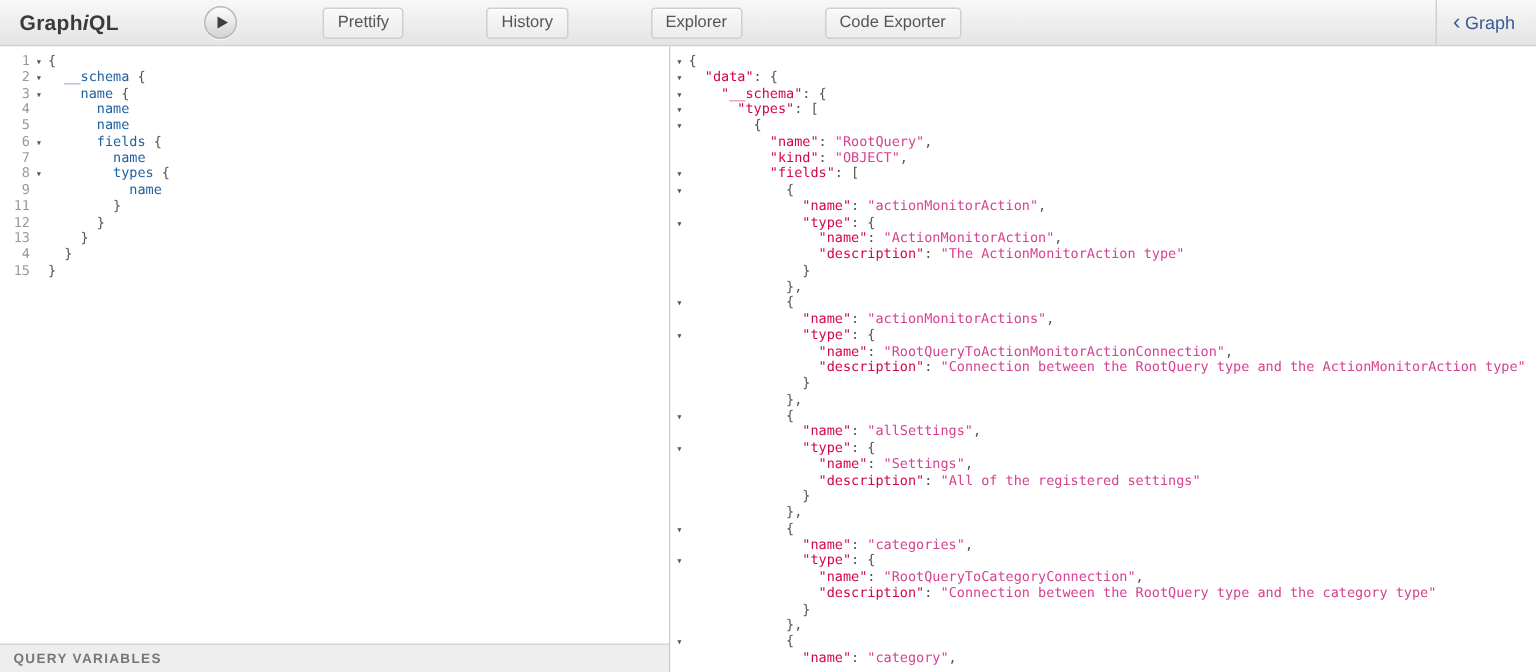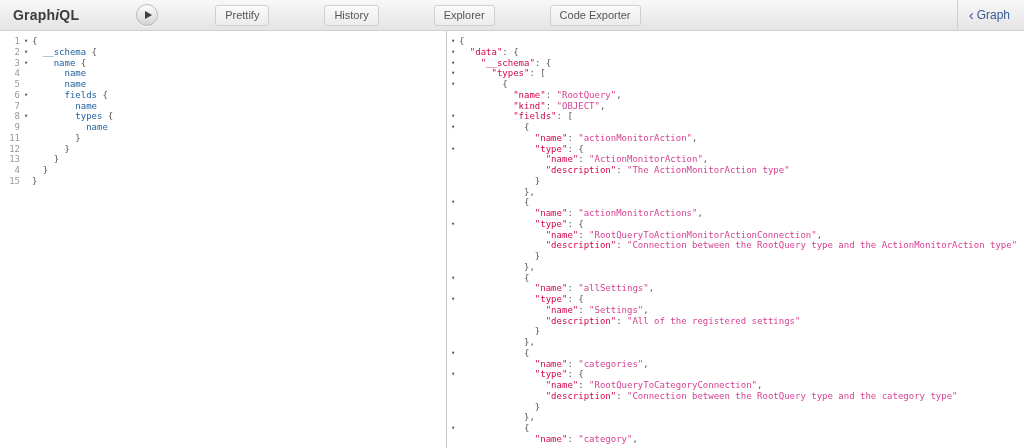--- a/index.html
+++ b/index.html
@@ -125,20 +125,23 @@
             <span class="gutter-num">4</span>
             <span class="fold-col"></span>
             <span class="code"><span class="tok-p">  }</span></span>
           </div>
           <div class="code-line">
             <span class="gutter-num">15</span>
             <span class="fold-col"></span>
             <span class="code"><span class="tok-p">}</span></span>
           </div>
         </div>
+      <div class="variables-bar">
+        <span class="variables-title">QUERY VARIABLES</span>
+      </div>
     </div>
 
     <div class="result-pane" id="result-lines">
         <div class="code-line">
           <span class="fold-col">▾</span>
           <span class="code"><span class="tok-p">{</span></span>
         </div>
         <div class="code-line">
           <span class="fold-col">▾</span>
           <span class="code"><span class="tok-p">  </span><span class="tok-k">"data"</span><span class="tok-p">: {</span></span>

